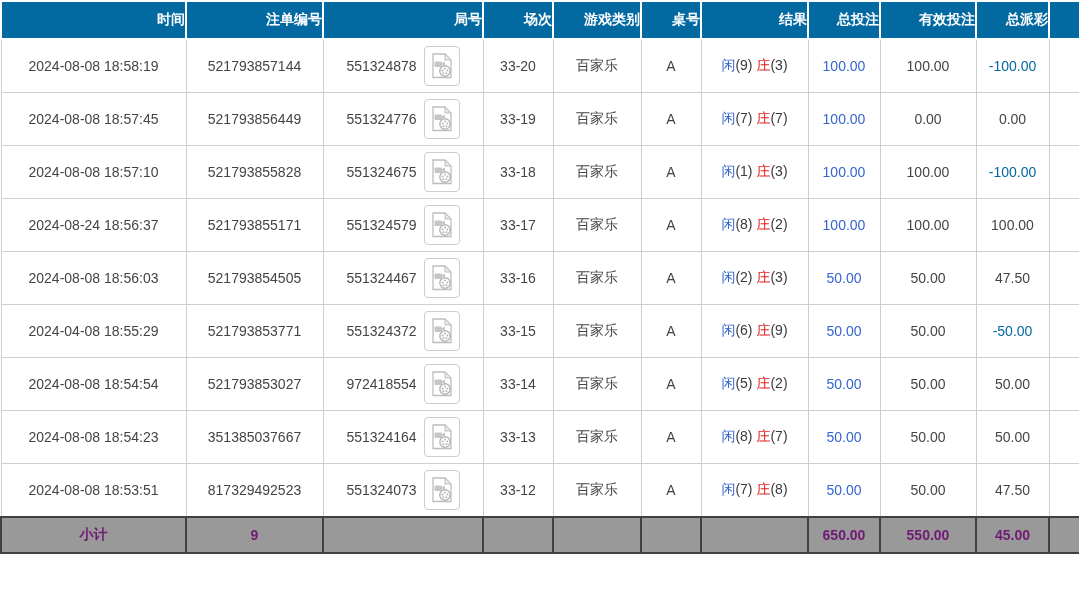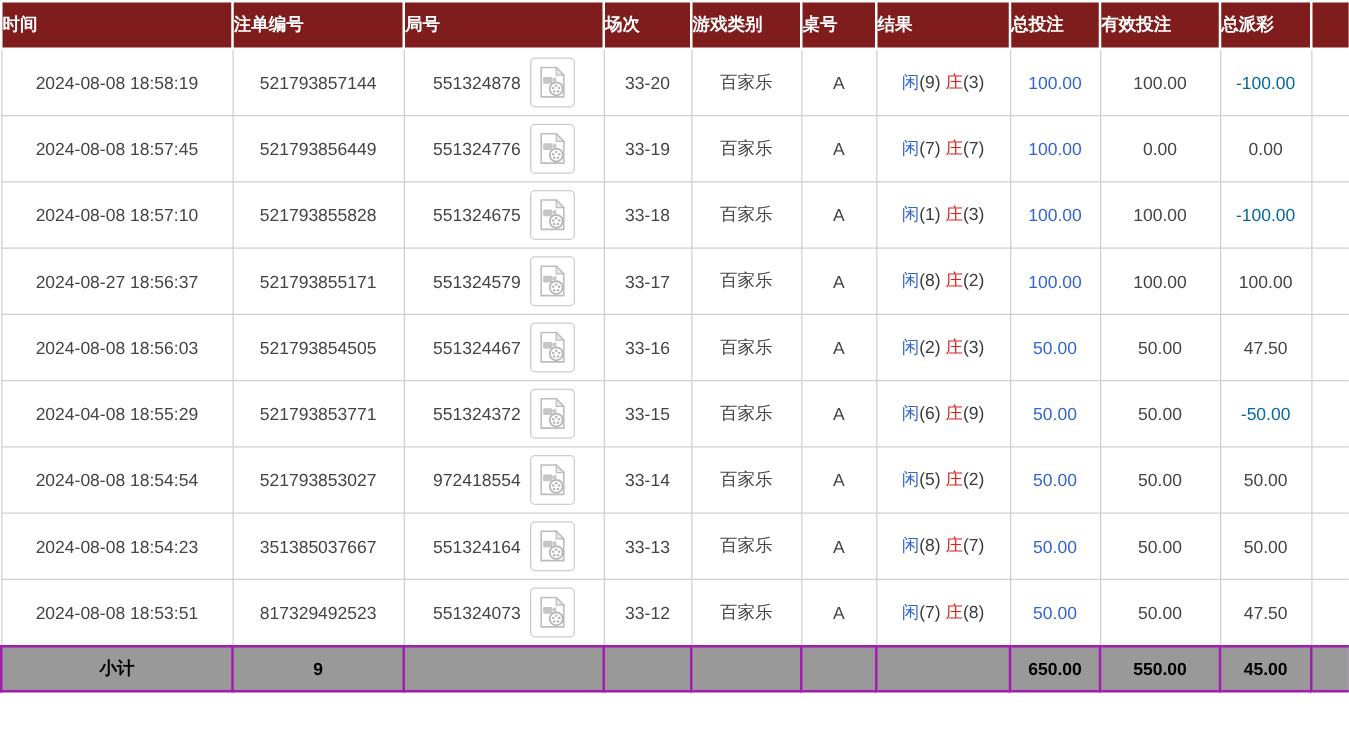--- a/index.html
+++ b/index.html
@@ -4,29 +4,29 @@
 <style>
   html,body{
     margin:0;padding:0;width:1079px;height:597px;overflow:hidden;
     background:#fff;font-family:"Liberation Sans","DejaVu Sans",sans-serif;
   }
   table{
     border-collapse:collapse;table-layout:fixed;width:1079px;
     font-size:14px;color:#333;
   }
   thead th{
-    background:#7f1d1d;color:#fff;font-weight:bold;height:36px;
-    border:2px solid #fff;text-align:left;font-size:14px;padding:0;
+    background:#0369a1;color:#fff;font-weight:bold;height:36px;
+    border:2px solid #fff;text-align:right;font-size:14px;padding:0;
   }
   tbody td{
     background:#fff;border:1px solid #cfcfcf;height:52px;
     text-align:center;color:#444;padding:0 2px;
   }
   tfoot td{
-    background:#999;color:#000000;border:2px solid #a21caf;height:34px;
+    background:#999;color:#701a75;border:2px solid #404040;height:34px;
     text-align:center;font-weight:bold;padding:0;
   }
   .amt{color:#3366cc;}
   .neg{color:#0369a1;}
   .player-label{color:#3366cc;}
   .banker-label{color:#e02020;}
   .score{color:#3a3a3a;}
   .round-wrap{display:flex;align-items:center;justify-content:center;gap:7px;}
   .video-btn{
     width:36px;height:40px;border:1px solid #ccc;border-radius:4px;
@@ -161,21 +161,21 @@
         <td>33-18</td>
         <td>百家乐</td>
         <td>A</td>
         <td><span class="player-label">闲</span><span class="score">(1)</span> <span class="banker-label">庄</span><span class="score">(3)</span></td>
         <td class="amt">100.00</td>
         <td>100.00</td>
         <td class="neg">-100.00</td>
         <td></td>
       </tr>
       <tr>
-        <td>2024-08-27 18:56:37</td>
+        <td>2024-08-24 18:56:37</td>
         <td>521793855171</td>
         <td>
           <div class="round-wrap">
             <span>551324579</span>
             <button class="video-btn">
               <span>
                 <svg width="22" height="26" viewBox="0 0 22 26">
                   <path d="M2 1 h12 l6 6 v17.5 h-18 z" fill="#ffffff" stroke="#bdbdbd" stroke-width="1.3"></path>
                   <path d="M14 1 l6 6 h-6 z" fill="#e9e9e9" stroke="#bdbdbd" stroke-width="1"></path>
                   <rect x="3.5" y="8.5" width="7.5" height="5.5" rx="1" fill="#c6c6c6"></rect>

